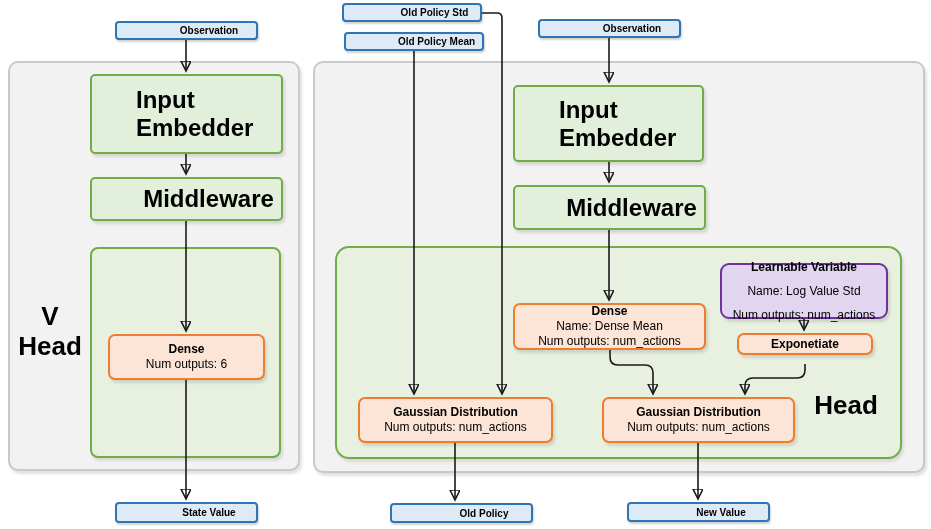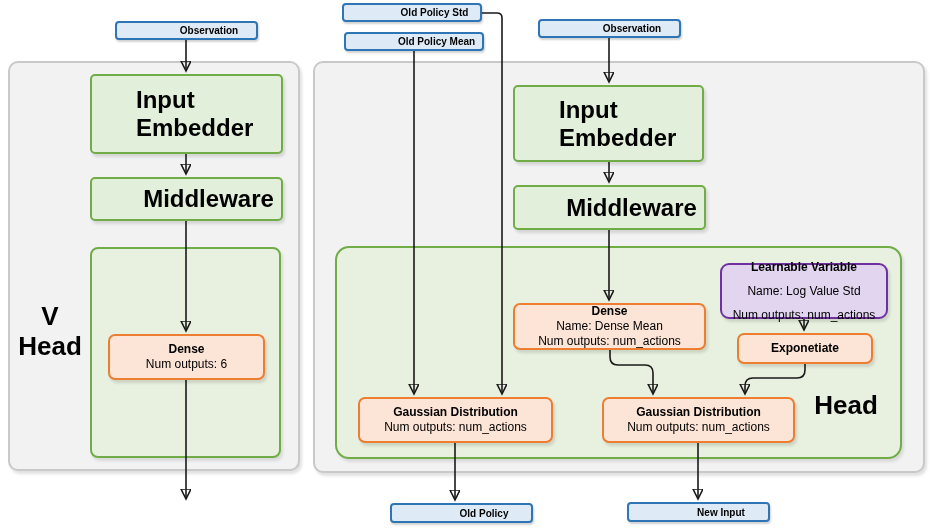--- a/index.html
+++ b/index.html
@@ -109,20 +109,23 @@
 
   <div class="nn-box" style="left:90px;top:177px;width:193px;height:44px;">
     <span>Middleware</span>
   </div>
 
   <div class="op-box" style="left:108px;top:334px;width:157px;height:46px;">
     <span class="box-title">Dense</span>
     <span>Num outputs: 6</span>
   </div>
 
+  <div class="io-box" style="left:115px;top:502px;width:143px;height:21px;">
+    <span>State Value</span>
+  </div>
 
   <div class="panel" style="left:313px;top:61px;width:612px;height:412px;"></div>
 
   <div class="inner-green" style="left:335px;top:246px;width:567px;height:213px;border-radius:14px;"></div>
 
   <div class="head-label" style="left:801px;top:390px;width:90px;">
     <div>Head</div>
   </div>
 
   <div class="io-box" style="left:342px;top:3px;width:140px;height:19px;">
@@ -150,40 +153,40 @@
     <span>Name: Dense Mean</span>
     <span>Num outputs: num_actions</span>
   </div>
 
   <div class="var-box" style="left:720px;top:263px;width:168px;height:56px;">
     <span class="box-title">Learnable Variable</span>
     <span>Name: Log Value Std</span>
     <span>Num outputs: num_actions</span>
   </div>
 
-  <div class="op-box" style="left:737px;top:333px;width:136px;height:31px;">
+  <div class="op-box" style="left:737px;top:333px;width:136px;height:22px;">
     <span class="box-title">Exponetiate</span>
   </div>
 
   <div class="op-box" style="left:358px;top:397px;width:195px;height:46px;">
     <span class="box-title">Gaussian Distribution</span>
     <span>Num outputs: num_actions</span>
   </div>
 
   <div class="op-box" style="left:602px;top:397px;width:193px;height:46px;">
     <span class="box-title">Gaussian Distribution</span>
     <span>Num outputs: num_actions</span>
   </div>
 
   <div class="io-box" style="left:390px;top:503px;width:143px;height:20px;">
     <span>Old Policy</span>
   </div>
 
   <div class="io-box" style="left:627px;top:502px;width:143px;height:20px;">
-    <span>New Input</span>
+    <span>New Value</span>
   </div>
 
   <svg id="arrows" width="931" height="529" viewBox="0 0 931 529">
     <defs>
       <marker id="ah" markerUnits="userSpaceOnUse" markerWidth="14" markerHeight="14" refX="9" refY="5" orient="auto">
         <path d="M0,0 L10,5 L0,10 Z" fill="#1a1a1a" stroke="none"></path>
       </marker>
     </defs>
 
     <path d="M186,40 V70" marker-end="url(#ah)"></path>

